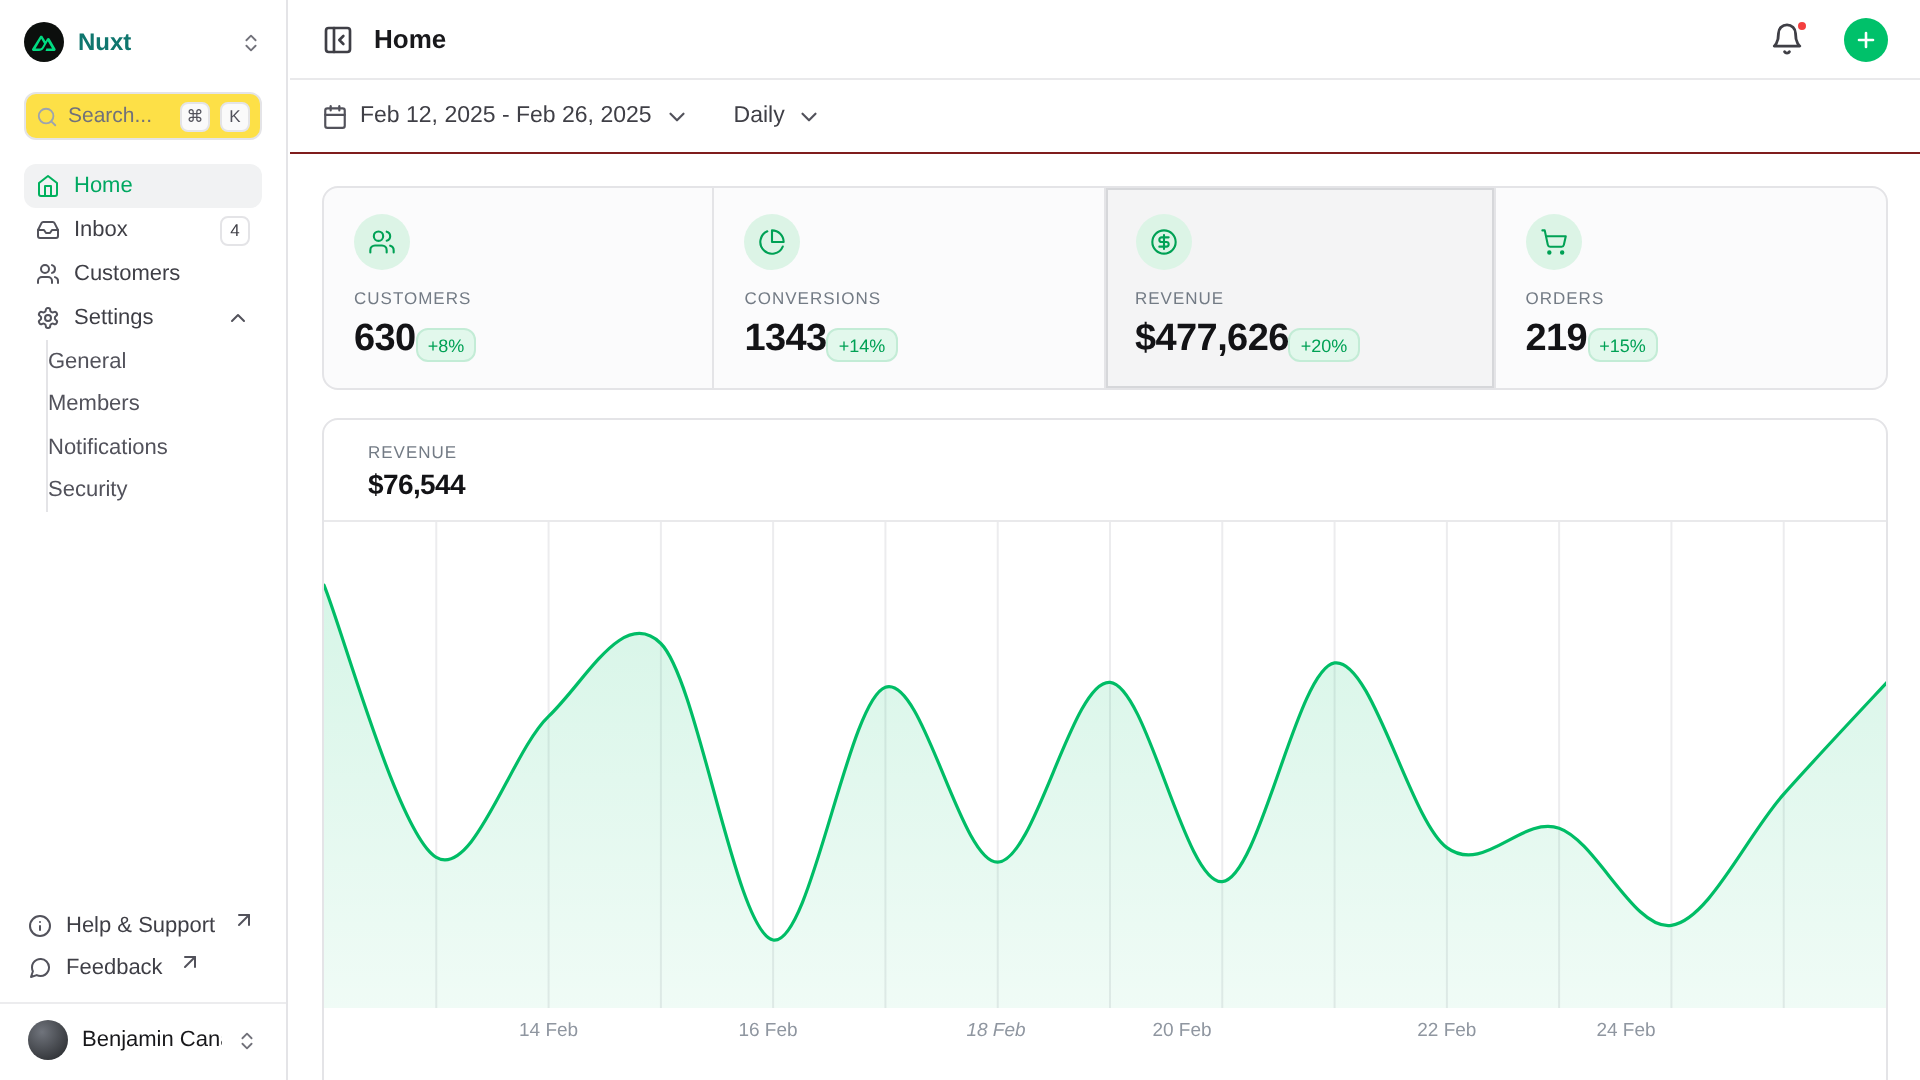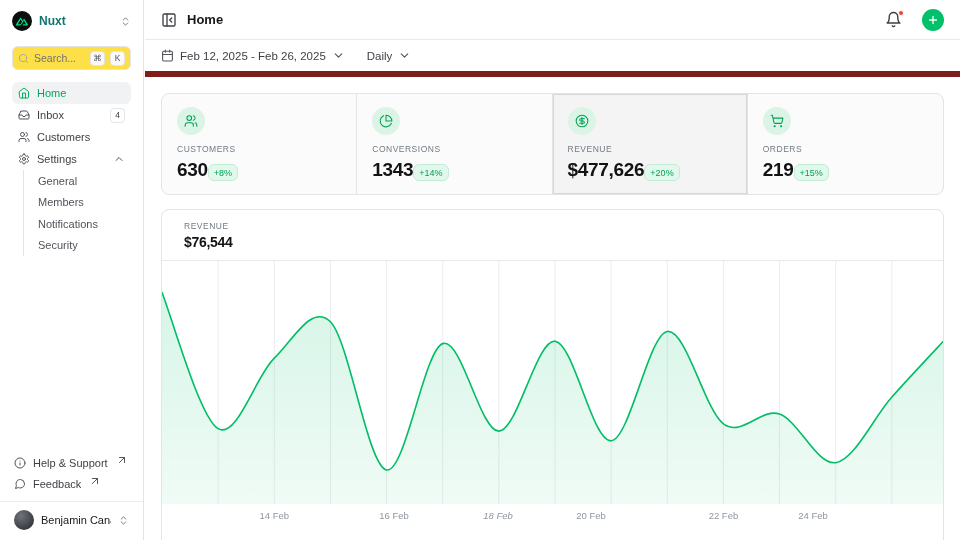--- a/index.html
+++ b/index.html
@@ -29,21 +29,21 @@
   .nav { display:flex; flex-direction:column; }
   .nav-item { height:22px; display:flex; align-items:center; gap:7px;
     padding:0 6px; border-radius:6px; font-size:11px; color:#3f3f46; cursor:pointer; }
   .nav-item .icon { width:12px; height:12px; color:#52525b; }
   .nav-item.active { background:#f1f2f3; color:#00a861; font-weight:500; }
   .nav-item.active .icon { color:#00b15d; }
   .nav-item .lbl { flex:1; }
   .count-badge { min-width:15px; height:15px; border:1px solid #e4e4e7; border-radius:4px;
     font-size:8.5px; color:#3f3f46; display:flex; align-items:center; justify-content:center;
     background:#fff; padding:0 3px; }
-  .sub-list { margin-left:11px; border-left:1px solid #e4e4e7; padding-left:14px;
+  .sub-list { margin-left:11px; border-left:1px solid #e4e4e7; 
     display:flex; flex-direction:column; }
   .sub-item { height:21.5px; display:flex; align-items:center; font-size:11px;
     color:#52525b; cursor:pointer; }
   .side-spacer { flex:1; }
   .foot-item { height:21px; display:flex; align-items:center; gap:7px; padding:0 2px;
     font-size:11px; color:#3f3f46; cursor:pointer; }
   .foot-item .icon { width:12px; height:12px; color:#52525b; }
   .ext { width:7px; height:7px; color:#8b8d98; position:relative; top:-3px; margin-left:1px; }
   .side-divider { border-top:1px solid #ececee; margin:7px -12px 0 -12px; }
   .user-row { display:flex; align-items:center; gap:7px; padding:8px 2px 2px 2px; cursor:pointer; }
@@ -59,21 +59,21 @@
   .panel-ic { width:16px; height:16px; color:#3f3f46; cursor:pointer; }
   .page-title { font-size:13px; font-weight:700; color:#18181b; flex:1; }
   .bell-wrap { position:relative; width:17px; height:17px; color:#3f3f46;
     cursor:pointer; margin-right:10px; }
   .bell-dot { position:absolute; top:-1px; right:-2px; width:6px; height:6px;
     border-radius:50%; background:#f43f3f; border:1px solid #fff; }
   .add-btn { width:22px; height:22px; border-radius:50%; background:#00c16a;
     color:#fff; display:flex; align-items:center; justify-content:center;
     border:none; cursor:pointer; }
   .add-btn .icon { width:12px; height:12px; }
-  .toolbar { height:37px; border-bottom:6px solid #7f1d1d; display:flex;
+  .toolbar { height:37px; border-bottom:1px solid #7f1d1d; display:flex;
     align-items:center; padding:0 16px; gap:22px; }
   .tb-group { display:flex; align-items:center; gap:6px; font-size:11.5px;
     font-weight:500; color:#3f3f46; cursor:pointer; }
   .tb-group .icon { width:13px; height:13px; color:#52525b; }
   .chev { width:10px; height:10px; color:#8b8d98; }
 
   .content { padding:16px; }
   
   .stats-row { display:grid; grid-template-columns:repeat(4,1fr);
     border:1px solid #e4e4e7; border-radius:8px; background:#fbfbfc; overflow:hidden; }
@@ -388,21 +388,21 @@
               <line x1="617.5714285714286" x2="617.5714285714286" y1="0" y2="243" stroke="#ececee" stroke-width="1"></line>
               <line x1="673.7142857142857" x2="673.7142857142857" y1="0" y2="243" stroke="#ececee" stroke-width="1"></line>
               <line x1="729.8571428571429" x2="729.8571428571429" y1="0" y2="243" stroke="#ececee" stroke-width="1"></line>
             </g>
           <path id="area-path" fill="url(#areaGrad)" stroke="none" d="M0,31.590000000000003C9.357142857142858,54.27000000000001 37.42857142857143,156.735 56.142857142857146,167.67000000000002C74.85714285714286,178.60500000000002 93.57142857142858,115.02000000000002 112.28571428571429,97.20000000000002C131,79.38000000000001 149.7142857142857,42.120000000000005 168.42857142857142,60.75C187.14285714285714,79.38 205.85714285714286,205.33499999999998 224.57142857142858,208.98C243.2857142857143,212.625 262,89.1 280.7142857142857,82.62C299.42857142857144,76.14000000000001 318.1428571428571,170.50500000000002 336.85714285714283,170.10000000000002C355.57142857142856,169.69500000000002 374.2857142857143,78.57000000000001 393,80.19C411.7142857142857,81.80999999999999 430.42857142857144,181.44 449.14285714285717,179.82C467.8571428571429,178.2 486.57142857142856,73.30499999999999 505.2857142857143,70.47C524,67.635 542.7142857142858,149.04 561.4285714285714,162.81C580.1428571428571,176.58 598.8571428571429,146.61 617.5714285714286,153.09C636.2857142857142,159.57 655,204.525 673.7142857142857,201.69C692.4285714285713,198.855 711.1428571428571,157.14 729.8571428571429,136.07999999999998C748.5714285714287,115.01999999999998 776.6428571428571,85.45500000000001 786,75.33000000000001L786,243L0,243Z"></path>
           <path id="line-path" fill="none" stroke="#00bd66" stroke-width="1.6" stroke-linecap="round" stroke-linejoin="round" d="M0,31.590000000000003C9.357142857142858,54.27000000000001 37.42857142857143,156.735 56.142857142857146,167.67000000000002C74.85714285714286,178.60500000000002 93.57142857142858,115.02000000000002 112.28571428571429,97.20000000000002C131,79.38000000000001 149.7142857142857,42.120000000000005 168.42857142857142,60.75C187.14285714285714,79.38 205.85714285714286,205.33499999999998 224.57142857142858,208.98C243.2857142857143,212.625 262,89.1 280.7142857142857,82.62C299.42857142857144,76.14000000000001 318.1428571428571,170.50500000000002 336.85714285714283,170.10000000000002C355.57142857142856,169.69500000000002 374.2857142857143,78.57000000000001 393,80.19C411.7142857142857,81.80999999999999 430.42857142857144,181.44 449.14285714285717,179.82C467.8571428571429,178.2 486.57142857142856,73.30499999999999 505.2857142857143,70.47C524,67.635 542.7142857142858,149.04 561.4285714285714,162.81C580.1428571428571,176.58 598.8571428571429,146.61 617.5714285714286,153.09C636.2857142857142,159.57 655,204.525 673.7142857142857,201.69C692.4285714285713,198.855 711.1428571428571,157.14 729.8571428571429,136.07999999999998C748.5714285714287,115.01999999999998 776.6428571428571,85.45500000000001 786,75.33000000000001"></path>
         </svg>
       </div>
       <div class="xaxis" id="xaxis">
           <span class="x-lab" style="left: 112.286px;">14 Feb</span>
-          <span class="x-lab" style="left: 232px;">16 Feb</span>
+          <span class="x-lab" style="left: 222px;">16 Feb</span>
           <span class="x-lab" style="left: 336px; font-style: italic;">18 Feb</span>
           <span class="x-lab" style="left: 429px;">20 Feb</span>
           <span class="x-lab" style="left: 561.429px;">22 Feb</span>
           <span class="x-lab" style="left: 651px;">24 Feb</span>
         </div>
     </div>
   </div>
 </main>
 
 </body></html>

